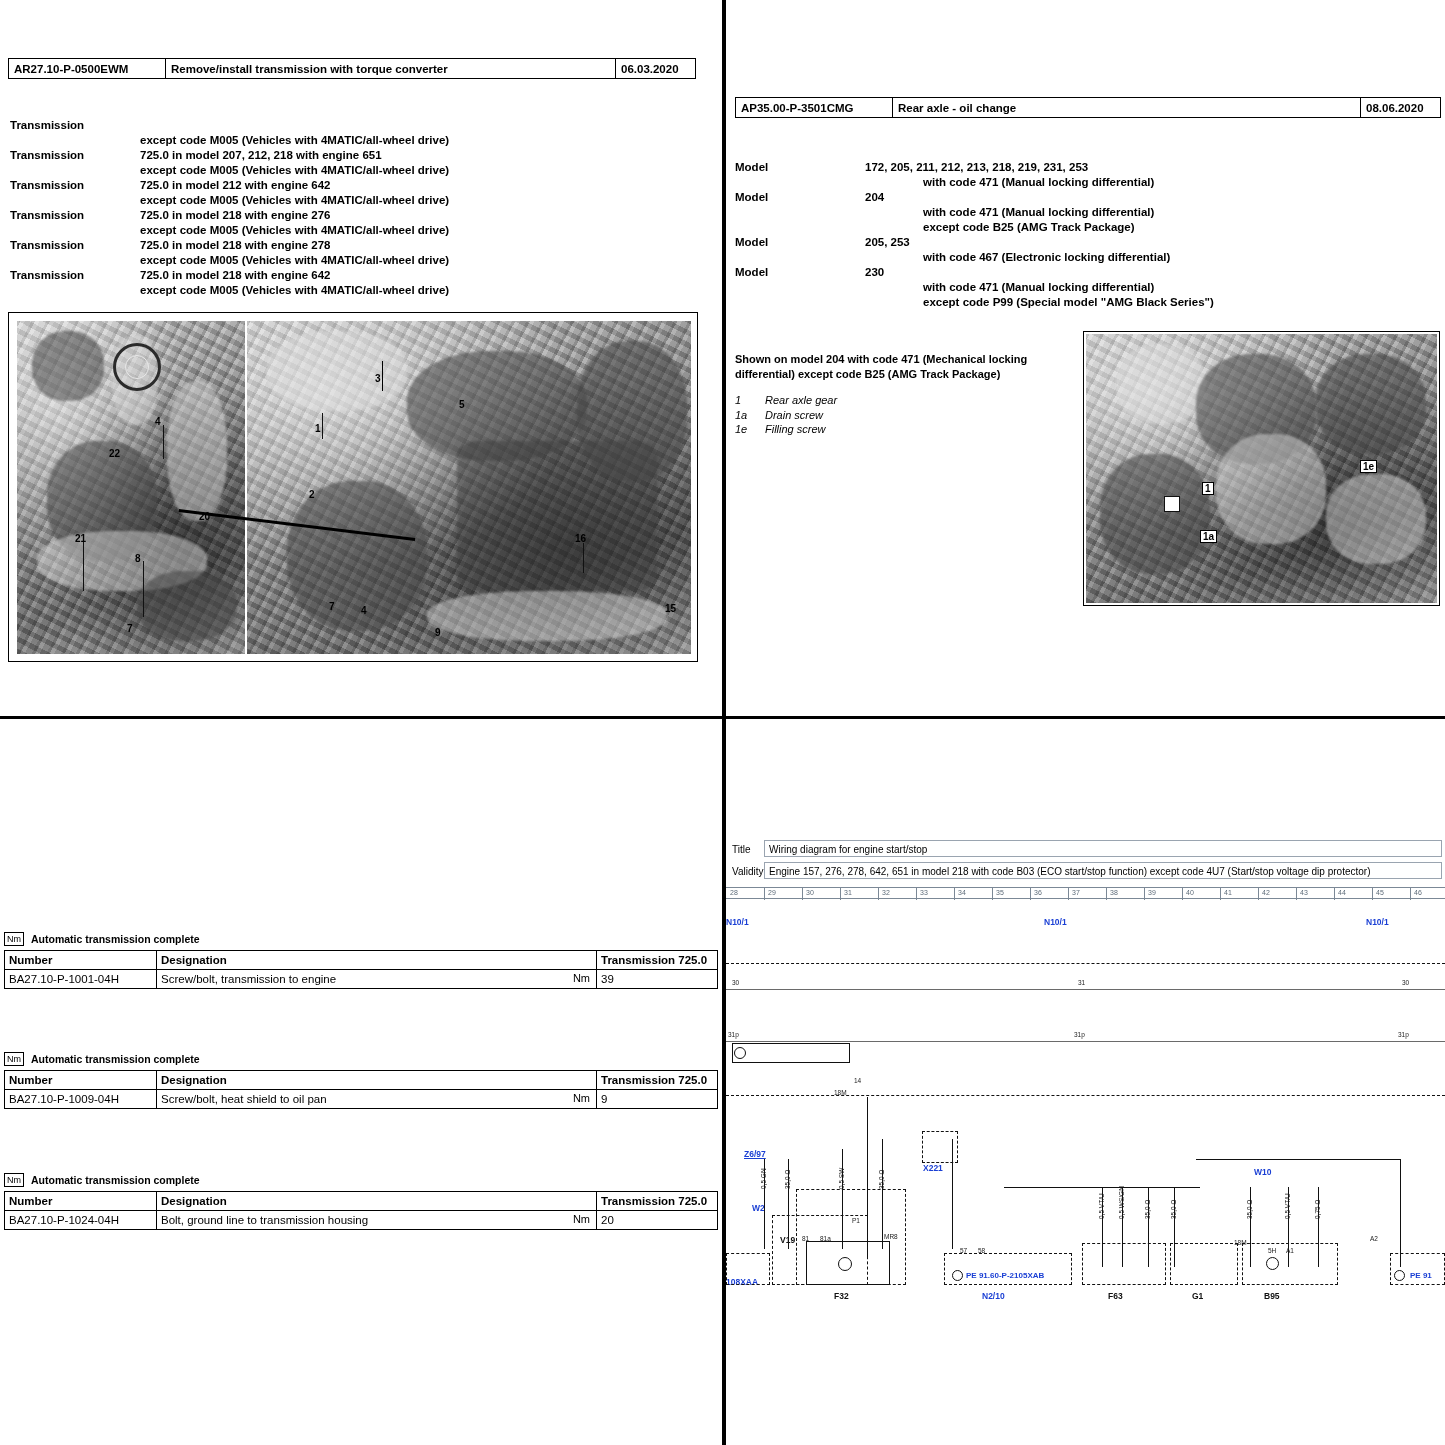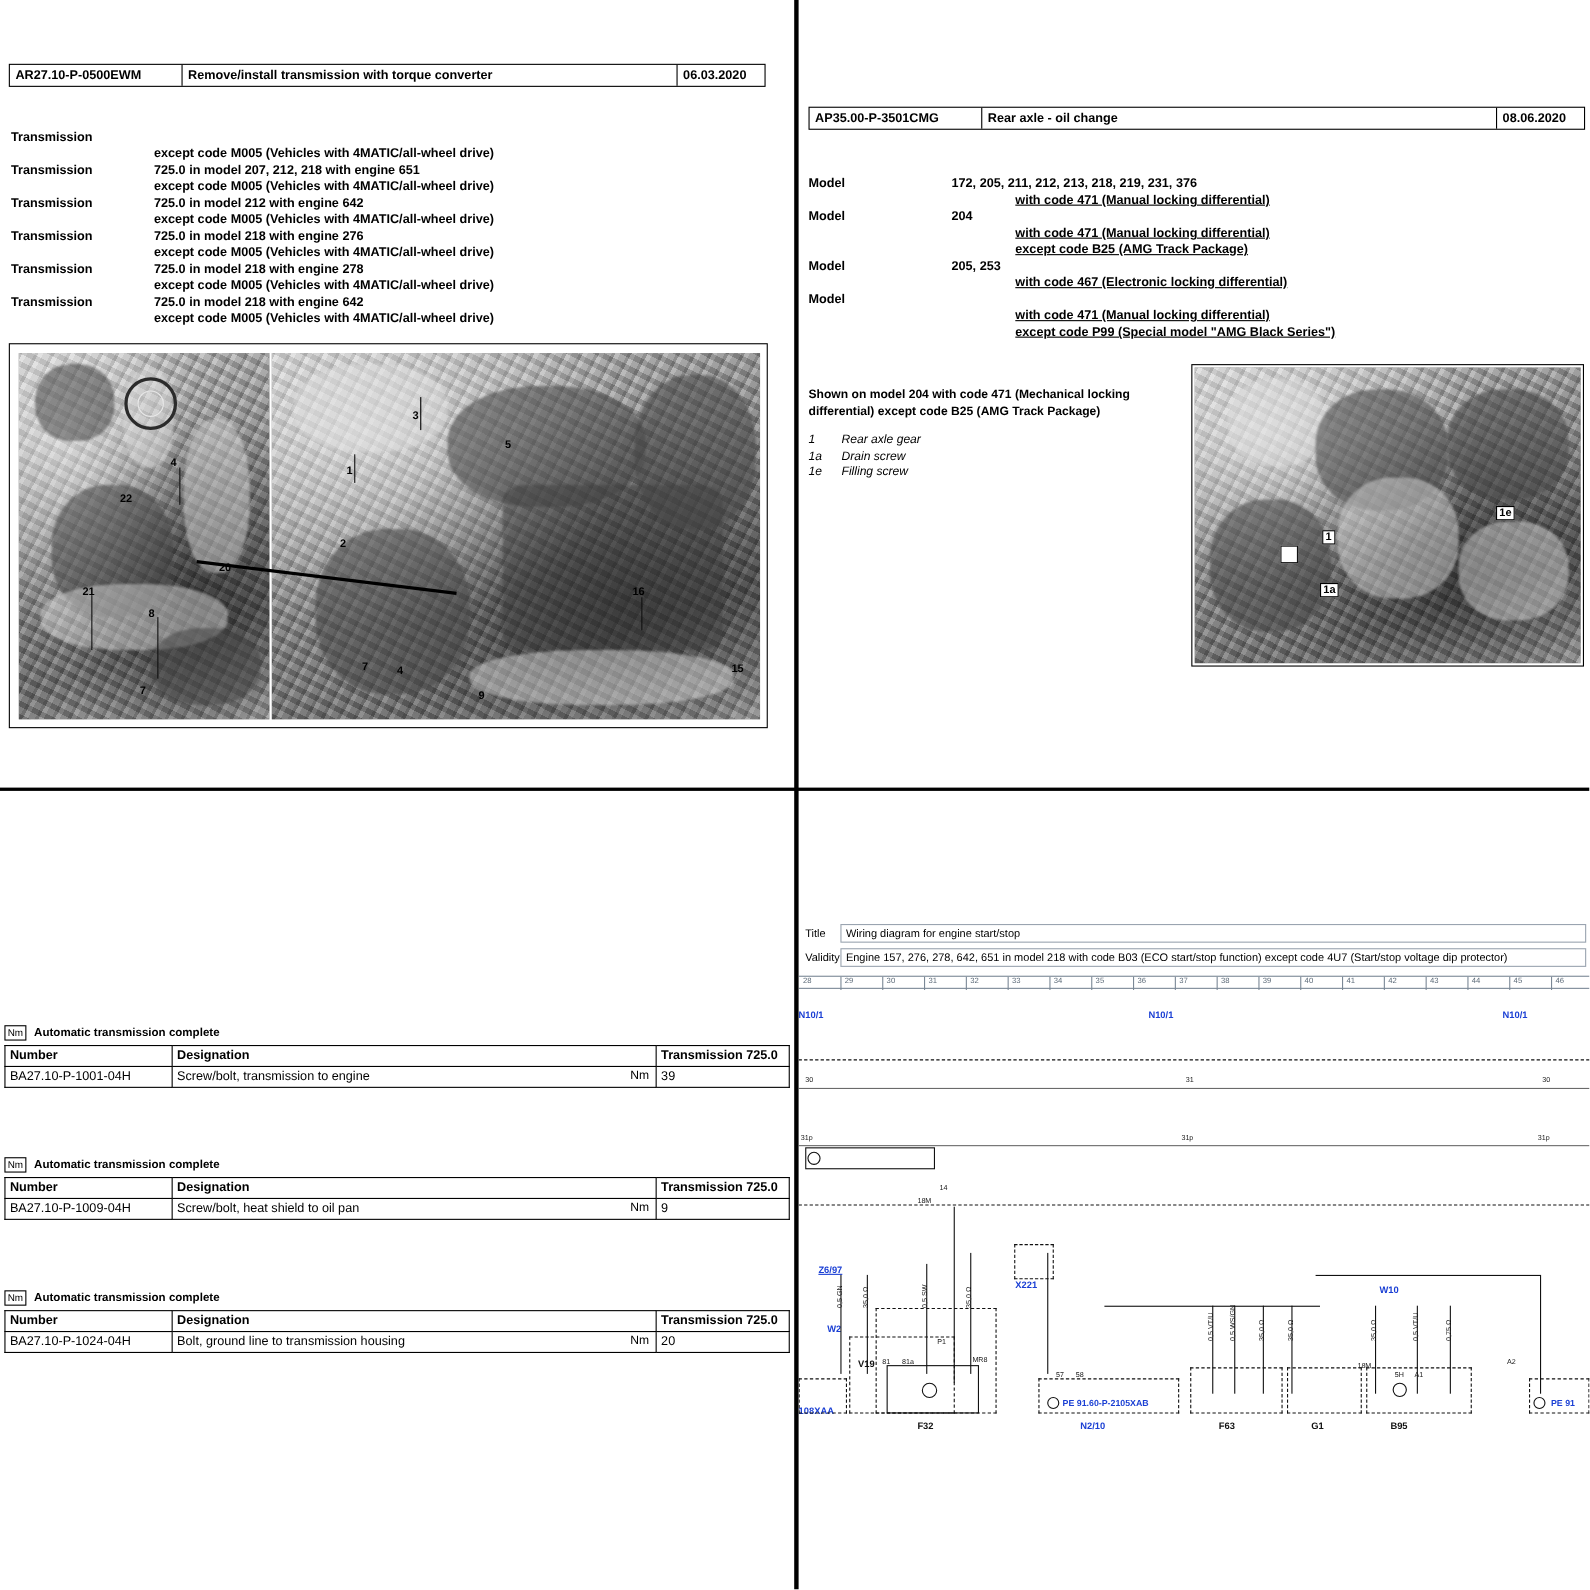--- a/index.html
+++ b/index.html
@@ -73,21 +73,21 @@
   .spec-list {
     position: absolute;
     font-size: 11.5px;
     font-weight: bold;
     line-height: 15px;
   }
   .spec-row { display: flex; }
   .spec-label { width: 130px; flex: none; }
   .spec-value { flex: 1; }
   .spec-sub { padding-left: 130px; font-weight: bold; }
-  .spec-sub2 { padding-left: 188px; font-weight: bold; text-decoration: underline; }
+  .spec-sub2 { padding-left: 188px; font-weight: bold; }
 
   
   .figure-box {
     position: absolute;
     border: 1px solid #000;
     box-sizing: border-box;
     background: linear-gradient(150deg,#d8d8d8 0%,#b9b9b9 30%,#9d9d9d 60%,#cfcfcf 100%);
     overflow: hidden;
   }
   .photo {
@@ -369,39 +369,40 @@
 
     <div class="doc-header" style="left:9px; top:97px; width:706px;">
       <div class="cell dh-id">AP35.00-P-3501CMG</div>
       <div class="cell dh-title">Rear axle - oil change</div>
       <div class="cell dh-date">08.06.2020</div>
     </div>
 
     <div class="spec-list" style="left:9px; top:160px; width:706px;">
       <div class="spec-row">
         <div class="spec-label">Model</div>
-        <div class="spec-value">172, 205, 211, 212, 213, 218, 219, 231, 376</div>
+        <div class="spec-value">172, 205, 211, 212, 213, 218, 219, 231, 253</div>
       </div>
       <div class="spec-sub2">with code 471 (Manual locking differential)</div>
 
       <div class="spec-row">
         <div class="spec-label">Model</div>
         <div class="spec-value">204</div>
       </div>
       <div class="spec-sub2">with code 471 (Manual locking differential)</div>
       <div class="spec-sub2">except code B25 (AMG Track Package)</div>
 
       <div class="spec-row">
         <div class="spec-label">Model</div>
         <div class="spec-value">205, 253</div>
       </div>
       <div class="spec-sub2">with code 467 (Electronic locking differential)</div>
 
       <div class="spec-row">
         <div class="spec-label">Model</div>
+        <div class="spec-value">230</div>
       </div>
       <div class="spec-sub2">with code 471 (Manual locking differential)</div>
       <div class="spec-sub2">except code P99 (Special model "AMG Black Series")</div>
     </div>
 
     <div class="legend" style="left:9px; top:352px; width:330px;">
       <div class="intro">Shown on model 204 with code 471 (Mechanical locking differential) except code B25 (AMG Track Package)</div>
       <div class="legend-row">
         <div class="legend-key">1</div>
         <div>Rear axle gear</div>

